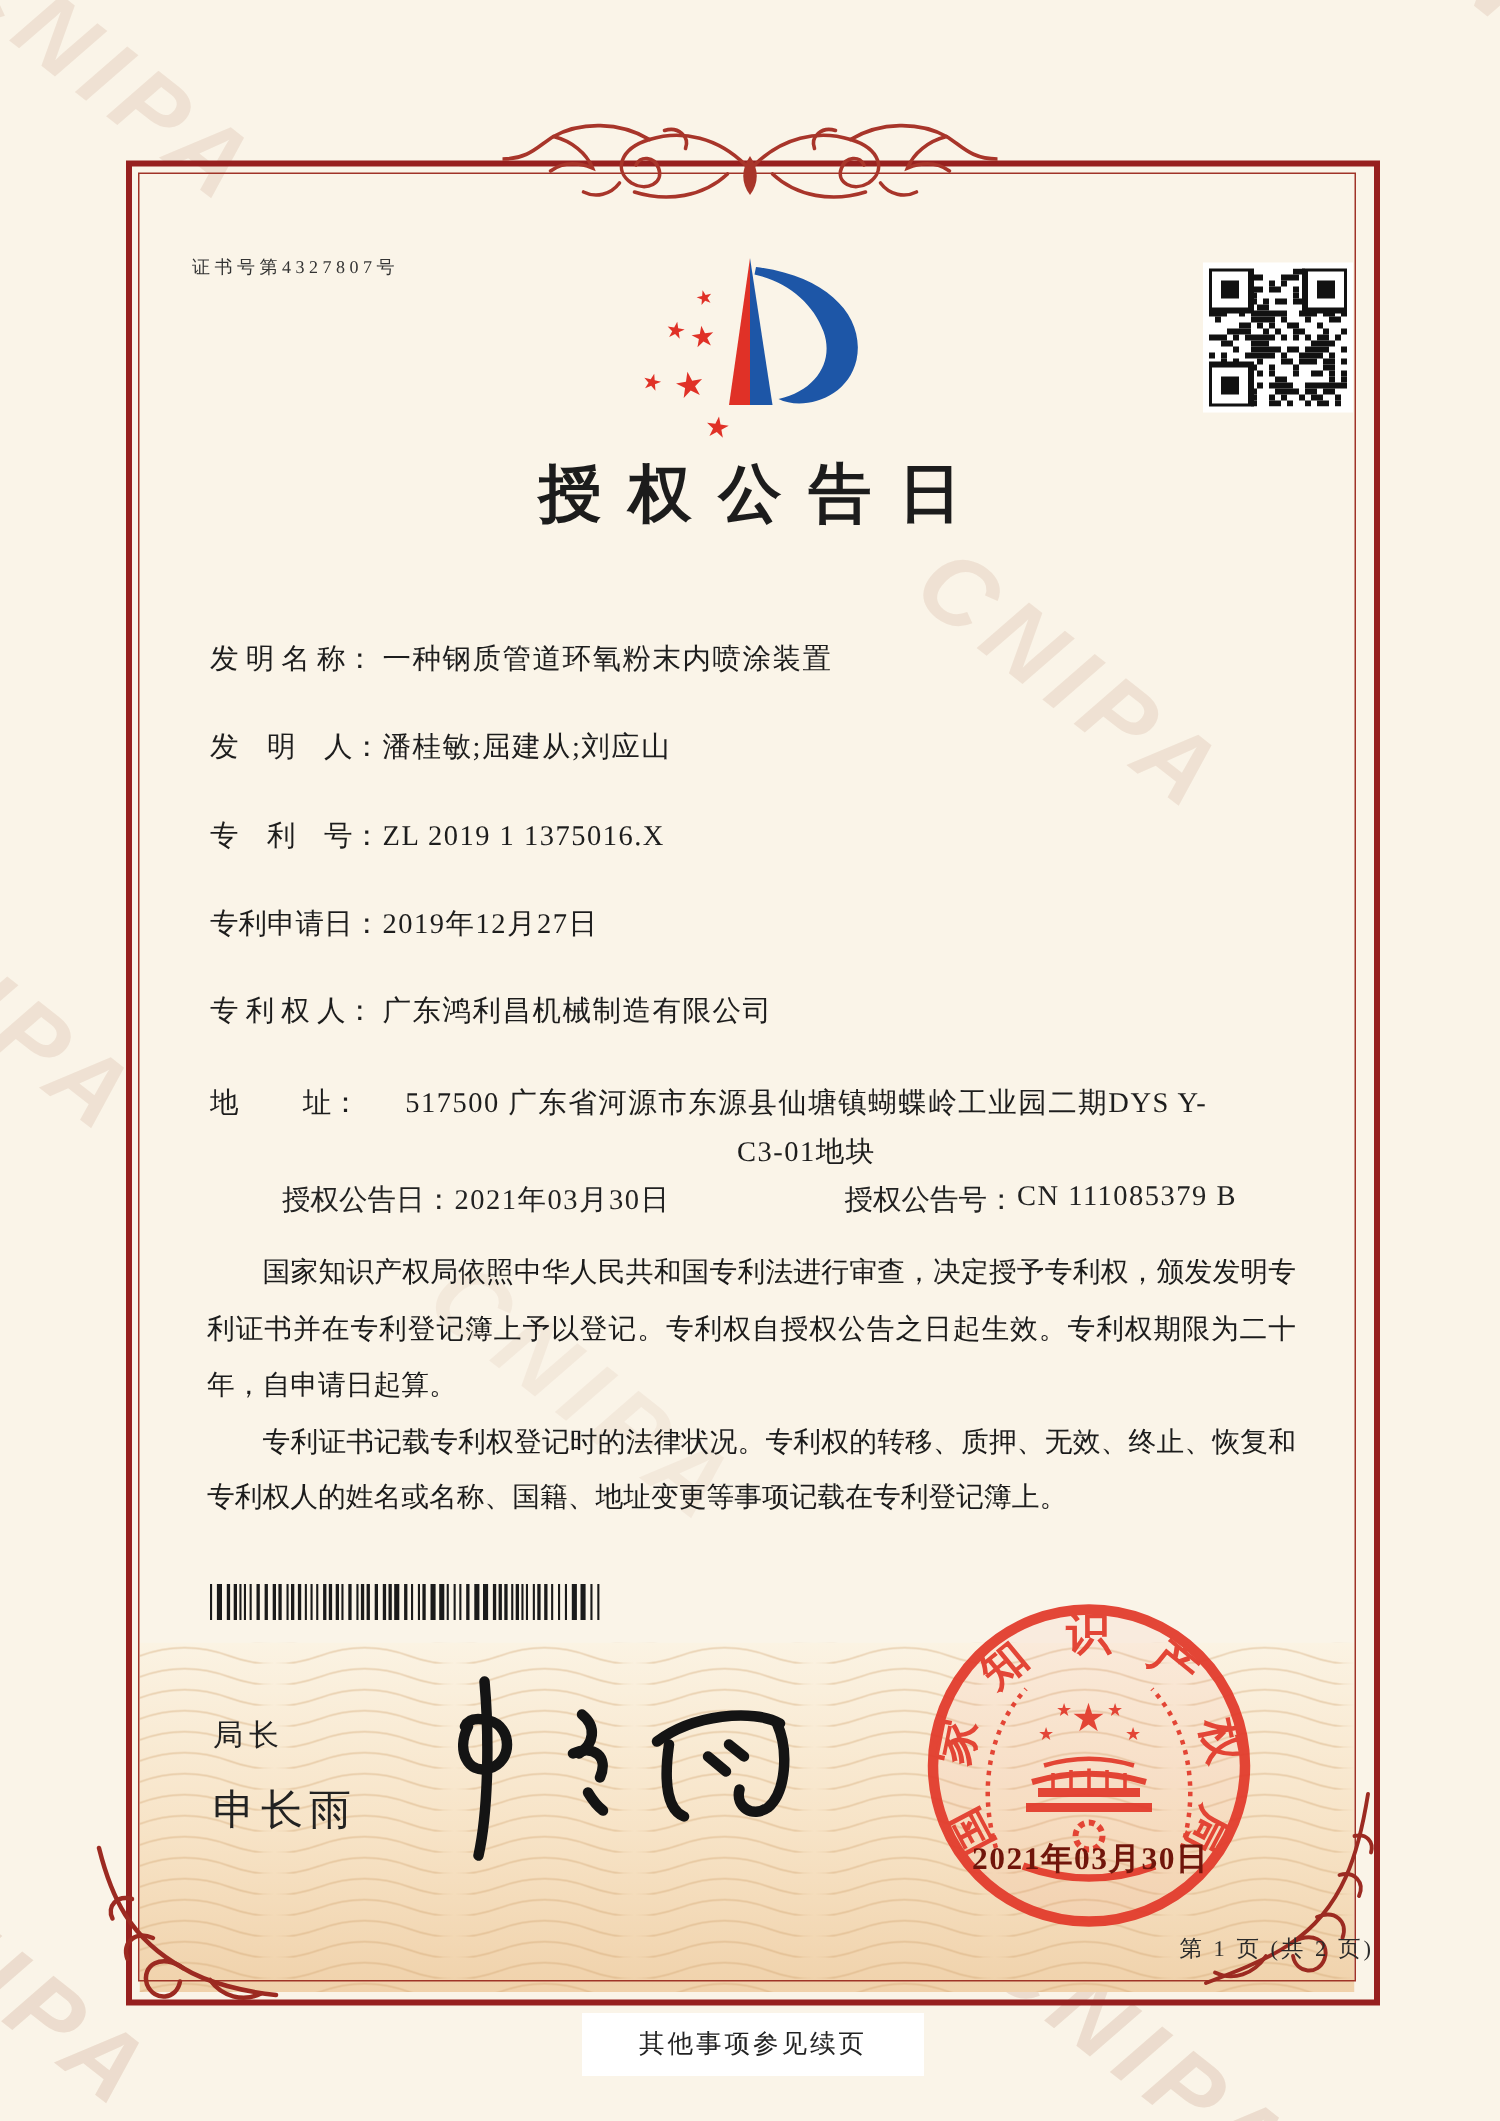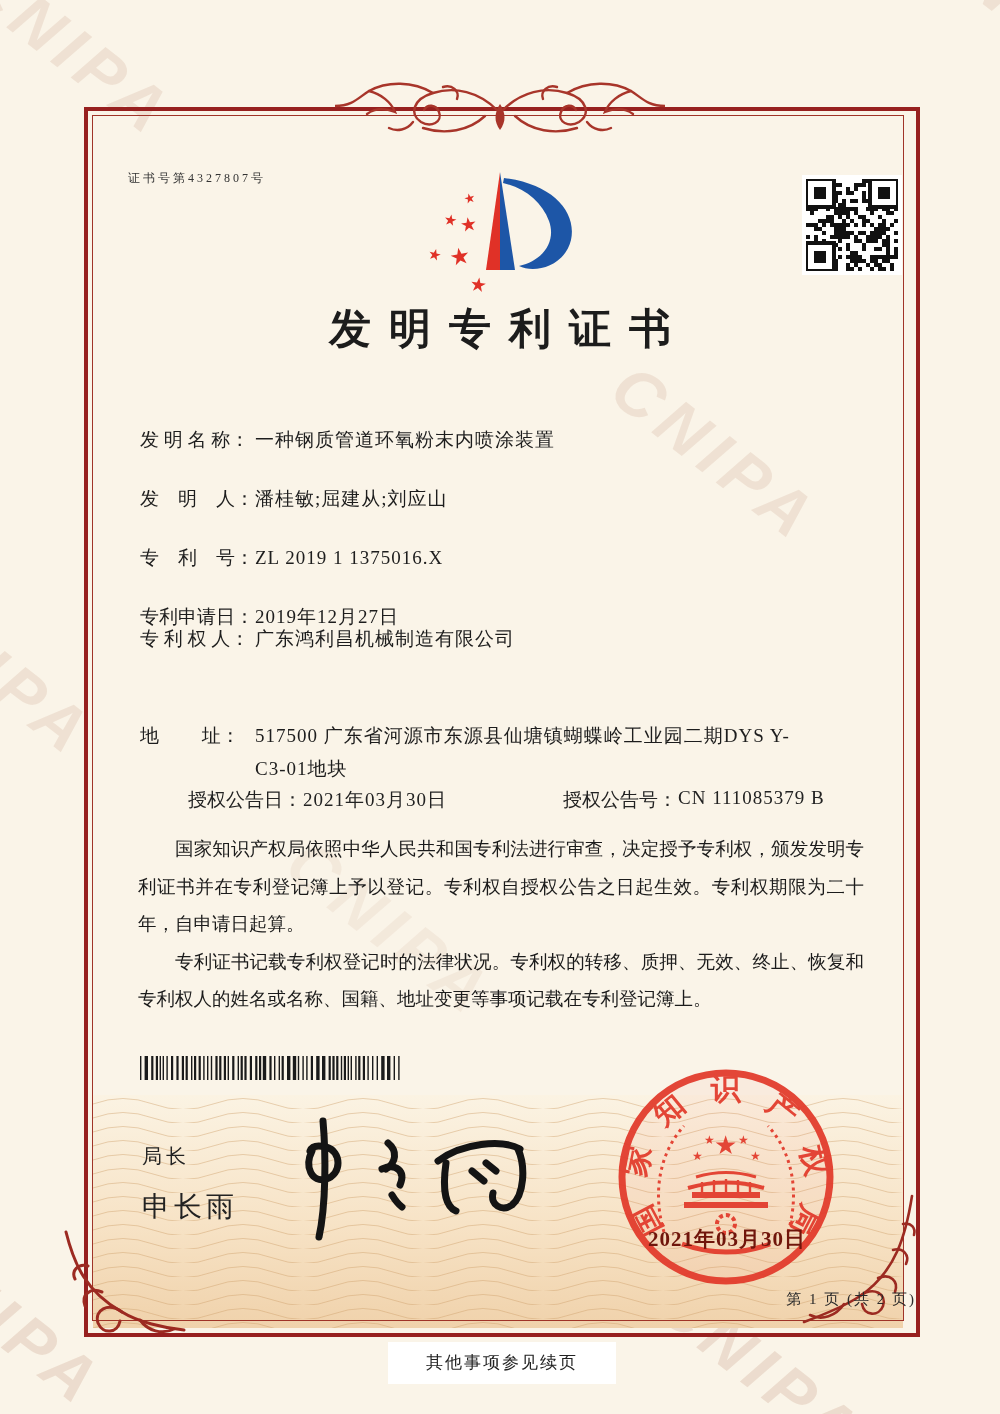--- a/index.html
+++ b/index.html
@@ -324,45 +324,45 @@
       <rect x="76" y="88" width="4" height="4" fill="#111"></rect>
       <rect x="84" y="88" width="4" height="4" fill="#111"></rect>
       <rect x="0" y="0" width="28" height="28" fill="none" stroke="#111" stroke-width="4"></rect>
       <rect x="8" y="8" width="12" height="12" fill="#111"></rect>
       <rect x="64" y="0" width="28" height="28" fill="none" stroke="#111" stroke-width="4"></rect>
       <rect x="72" y="8" width="12" height="12" fill="#111"></rect>
       <rect x="0" y="64" width="28" height="28" fill="none" stroke="#111" stroke-width="4"></rect>
       <rect x="8" y="72" width="12" height="12" fill="#111"></rect>
     </svg>
 
-  <div class="abs title">发明专利证书</div>
+  <div class="abs title">授权公告日</div>
 
   <div class="fieldrow" style="top:426px;">
     <span class="flabel">发 明 名 称：</span>
     <span class="fvalue">一种钢质管道环氧粉末内喷涂装置</span>
   </div>
   <div class="fieldrow" style="top:485px;">
     <span class="flabel">发    明    人：</span>
     <span class="fvalue">潘桂敏;屈建从;刘应山</span>
   </div>
   <div class="fieldrow" style="top:544px;">
     <span class="flabel">专    利    号：</span>
     <span class="fvalue">ZL 2019 1 1375016.X</span>
   </div>
   <div class="fieldrow" style="top:603px;">
     <span class="flabel">专利申请日：</span>
     <span class="fvalue">2019年12月27日</span>
   </div>
-  <div class="fieldrow" style="top:625px;font-family:Liberation Serif, serif;">
+  <div class="fieldrow" style="top:661px;font-family:Liberation Serif, serif;">
     <span class="flabel">专 利 权 人：</span>
     <span class="fvalue">广东鸿利昌机械制造有限公司</span>
   </div>
   <div class="fieldrow" style="top:719px; line-height:33px;">
     <span class="flabel">地         址：</span>
-    <span class="fvalue" style="max-width:565px;">517500 广东省河源市东源县仙塘镇蝴蝶岭工业园二期DYS Y-C3-01地块</span>
+    <span class="fvalue" style="max-width:565px;text-align:center;">517500 广东省河源市东源县仙塘镇蝴蝶岭工业园二期DYS Y-C3-01地块</span>
   </div>
   <div class="grantrow" style="top:787px;margin-left:48px;">
     <span class="flabel">授权公告日：</span>
     <span class="v1">2021年03月30日</span>
     <span class="flabel">授权公告号：</span>
     <span class="v2">CN 111085379 B</span>
   </div>
 
   <div class="abs body-text">
     <p>国家知识产权局依照中华人民共和国专利法进行审查，决定授予专利权，颁发发明专利证书并在专利登记簿上予以登记。专利权自授权公告之日起生效。专利权期限为二十年，自申请日起算。</p>

